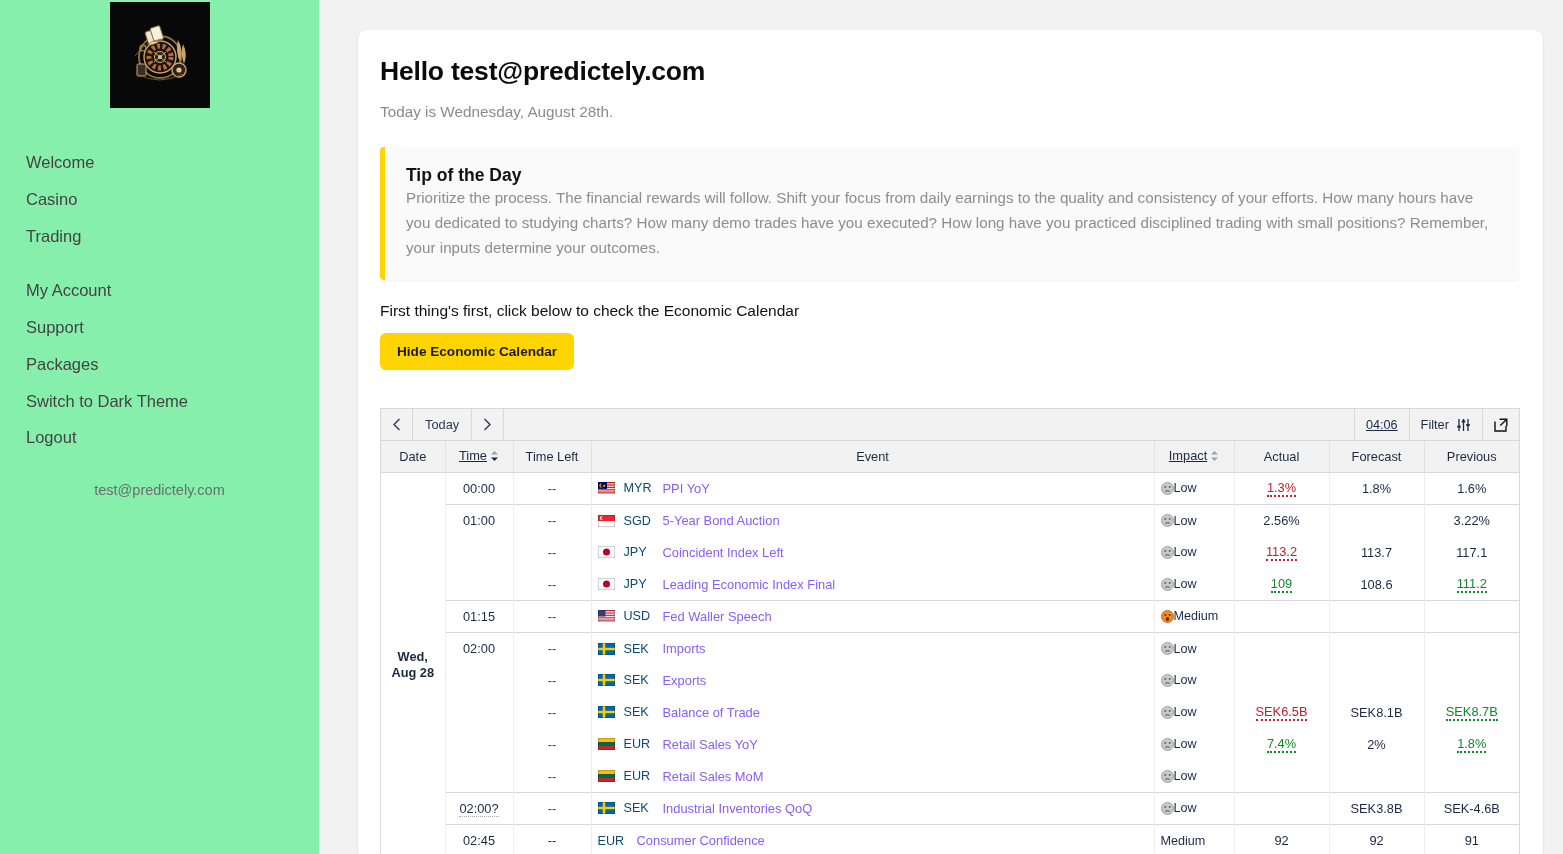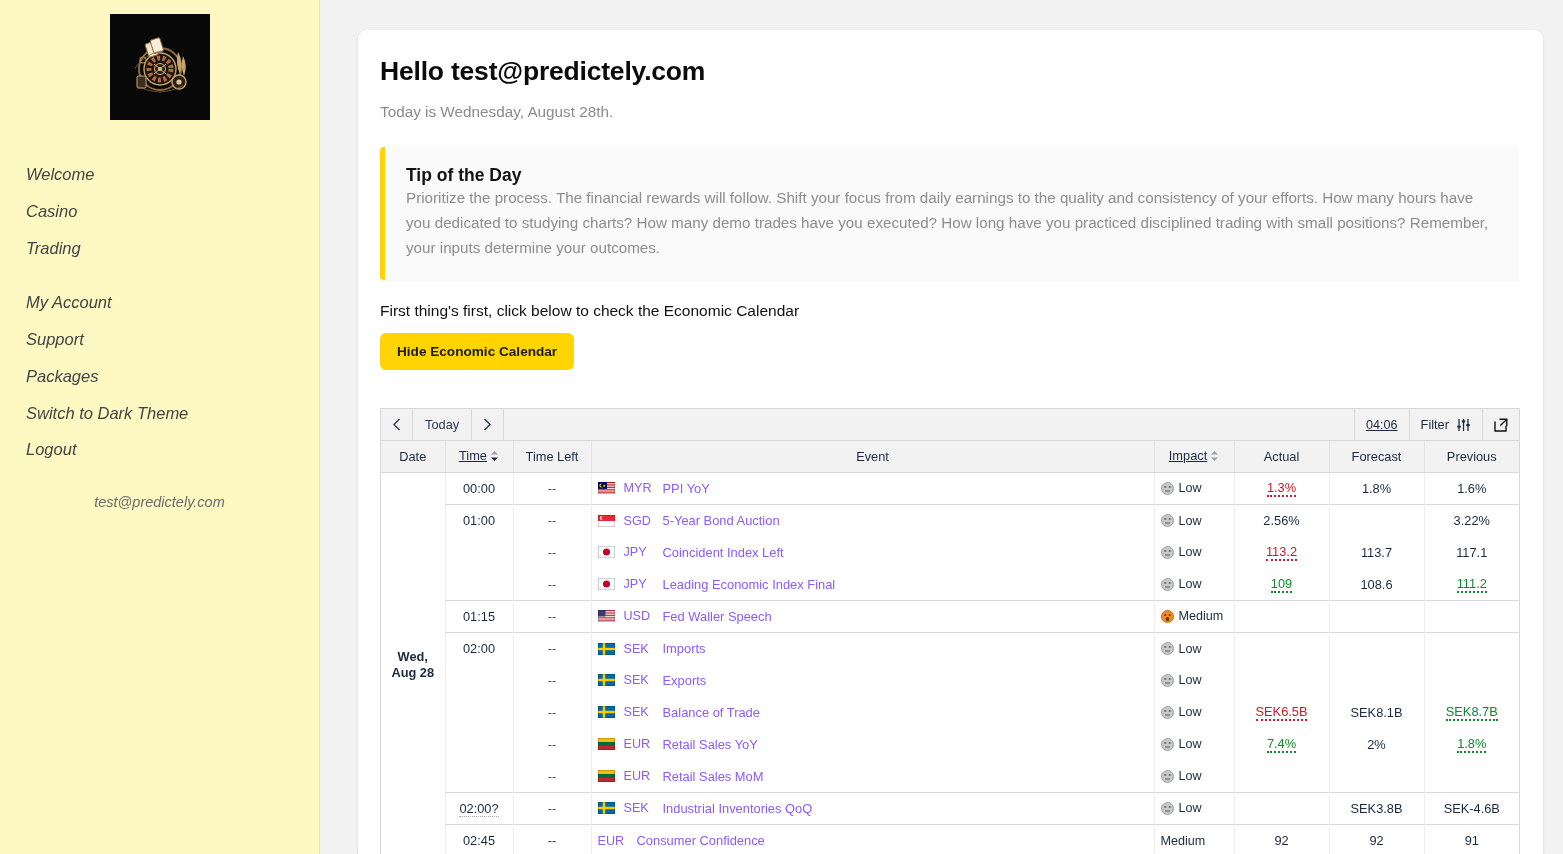--- a/index.html
+++ b/index.html
@@ -6,23 +6,23 @@
   html, body {
     width: 1563px; height: 854px;
     font-family: "Liberation Sans", sans-serif;
     background: #f2f2f2; overflow: hidden;
   }
   #app { display: flex; width: 1563px; height: 854px; }
 
   
   #sidebar {
     width: 320px; min-width: 320px; height: 854px;
-    background: #fef9c3; border-right: 1px solid #e3e3e3;
+    background: #86efac; border-right: 1px solid #e3e3e3;
     display: flex; flex-direction: column; align-items: center;
-    padding-top: 14px; position: relative; font-style: italic;
+    padding-top: 2px; position: relative;
   }
   #logo-box {
     width: 100px; height: 106px; background: #080808;
     display: flex; align-items: center; justify-content: center;
     overflow: hidden;
   }
   #logo-box svg { display:block; }
   .nav-list { width: 100%; margin-top: 36px; }
   .nav-item {
     padding: 6px 0 6px 26px; font-size: 16.5px; color: #444;
@@ -119,26 +119,26 @@
   td.c-time { width: 68px; text-align: center; border-right: 1px solid #d8d8d8; }
   td.c-left { width: 78px; text-align: center; color: #444;
               border-right: 1px solid #d8d8d8; }
   td.c-event { padding-left: 14px; border-right: 1px solid #d8d8d8; }
   td.c-impact { width: 80px; padding-left: 9px; border-right: 1px solid #e8e8e8; }
   td.c-actual, td.c-fore, td.c-prev { width: 95px; text-align: center; }
   td.c-actual { border-right: 1px solid #e8e8e8; }
   td.c-fore { border-right: 1px solid #e8e8e8; }
 
   .ev-wrap { display: flex; align-items: center; gap: 9px; }
-  .cur { width: 30px; color: #8b5cf6; font-size: 12.6px; }
+  .cur { width: 30px; color: #0c4a6e; font-size: 12.6px; }
   .ev-name { color: #8b5cf6; font-size: 12.9px; }
 
   .flag { width: 17px; height: 12px; display:block; border:0; }
 
-  .imp { display: flex; align-items: center; gap: 5px; }
+  .imp { display: flex; align-items: center; }
   .imp-txt { font-size: 12.6px; color: #1b2a41; }
 
   .val { display: inline-block; font-size: 12.8px; }
   .val.up { color: #0f8a2e; border-bottom: 2px dotted #0f8a2e; }
   .val.down { color: #c0202a; border-bottom: 2px dotted #c0202a; }
   .val.neutral { color: #1b2a41; }
   .q-time { border-bottom: 1px dotted #aaa; }
   tr.last-row td { color: #1b2a41; }
 </style>
 </head>

